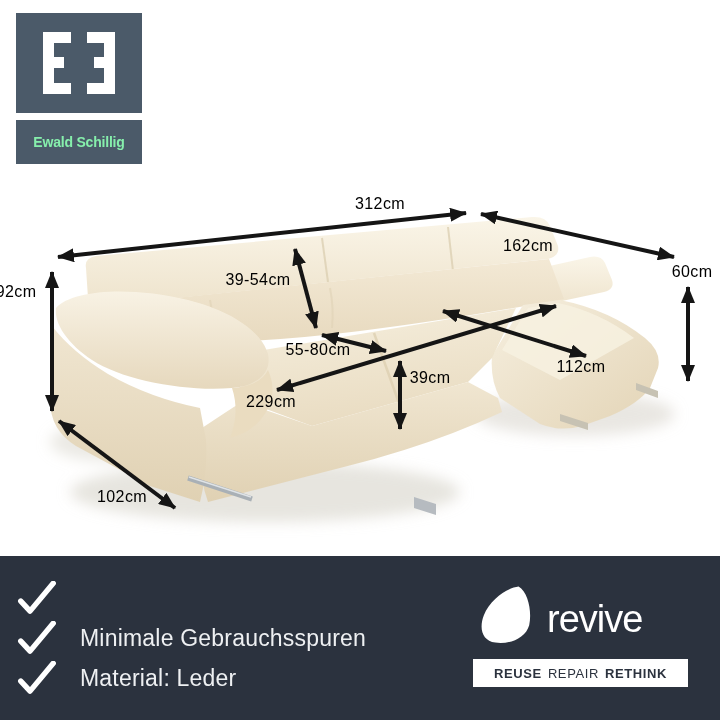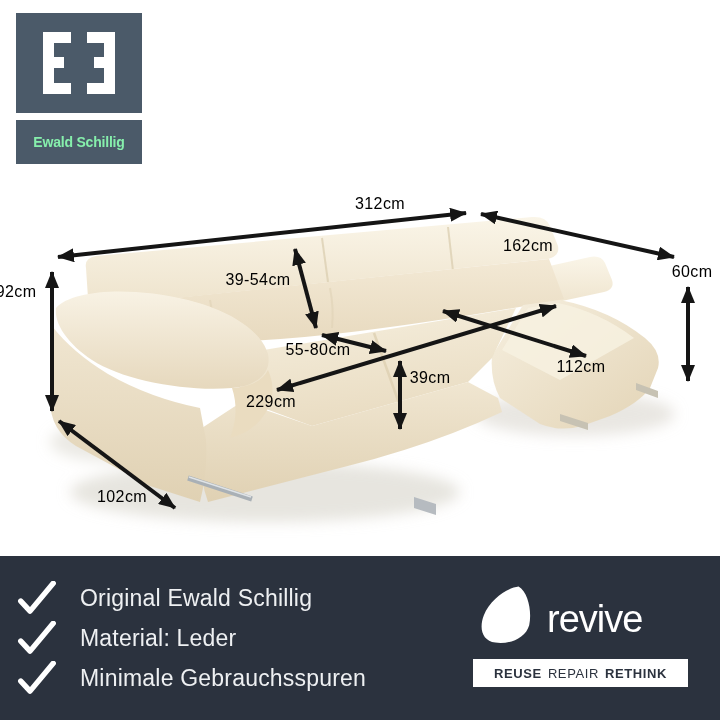--- a/index.html
+++ b/index.html
@@ -174,33 +174,32 @@
   <div class="dim-label" style="left:581px; top:367px;">112cm</div>
   <div class="dim-label" style="left:430px; top:378px;">39cm</div>
   <div class="dim-label" style="left:122px; top:497px;">102cm</div>
 
   <div class="footer">
     <div class="features">
       <div class="feature-row">
         <svg class="check" viewBox="0 0 50 44">
           <path d="M4,26 L16,39 L46,3" stroke="#ffffff" stroke-width="7" fill="none" stroke-linecap="round" stroke-linejoin="round"></path>
         </svg>
-        <span>Original Ewald Schillig</span>
+      </div>
+      <div class="feature-row">
+        <svg class="check" viewBox="0 0 50 44">
+          <path d="M4,26 L16,39 L46,3" stroke="#ffffff" stroke-width="7" fill="none" stroke-linecap="round" stroke-linejoin="round"></path>
+        </svg>
+        <span>Minimale Gebrauchsspuren</span>
       </div>
       <div class="feature-row">
         <svg class="check" viewBox="0 0 50 44">
           <path d="M4,26 L16,39 L46,3" stroke="#ffffff" stroke-width="7" fill="none" stroke-linecap="round" stroke-linejoin="round"></path>
         </svg>
         <span>Material: Leder</span>
-      </div>
-      <div class="feature-row">
-        <svg class="check" viewBox="0 0 50 44">
-          <path d="M4,26 L16,39 L46,3" stroke="#ffffff" stroke-width="7" fill="none" stroke-linecap="round" stroke-linejoin="round"></path>
-        </svg>
-        <span>Minimale Gebrauchsspuren</span>
       </div>
     </div>
 
     <svg class="revive-blob" viewBox="0 0 60 62">
       <path d="M43,1 C33,2 14,13 7,31 C2,44 5,57 19,59 C33,61 50,55 54,41 C57,27 53,7 43,1 Z" fill="#ffffff"></path>
     </svg>
     <div class="revive-word">revive</div>
     <div class="tagline-box">
       <span class="bold">REUSE</span>
       <span class="reg">REPAIR</span>

